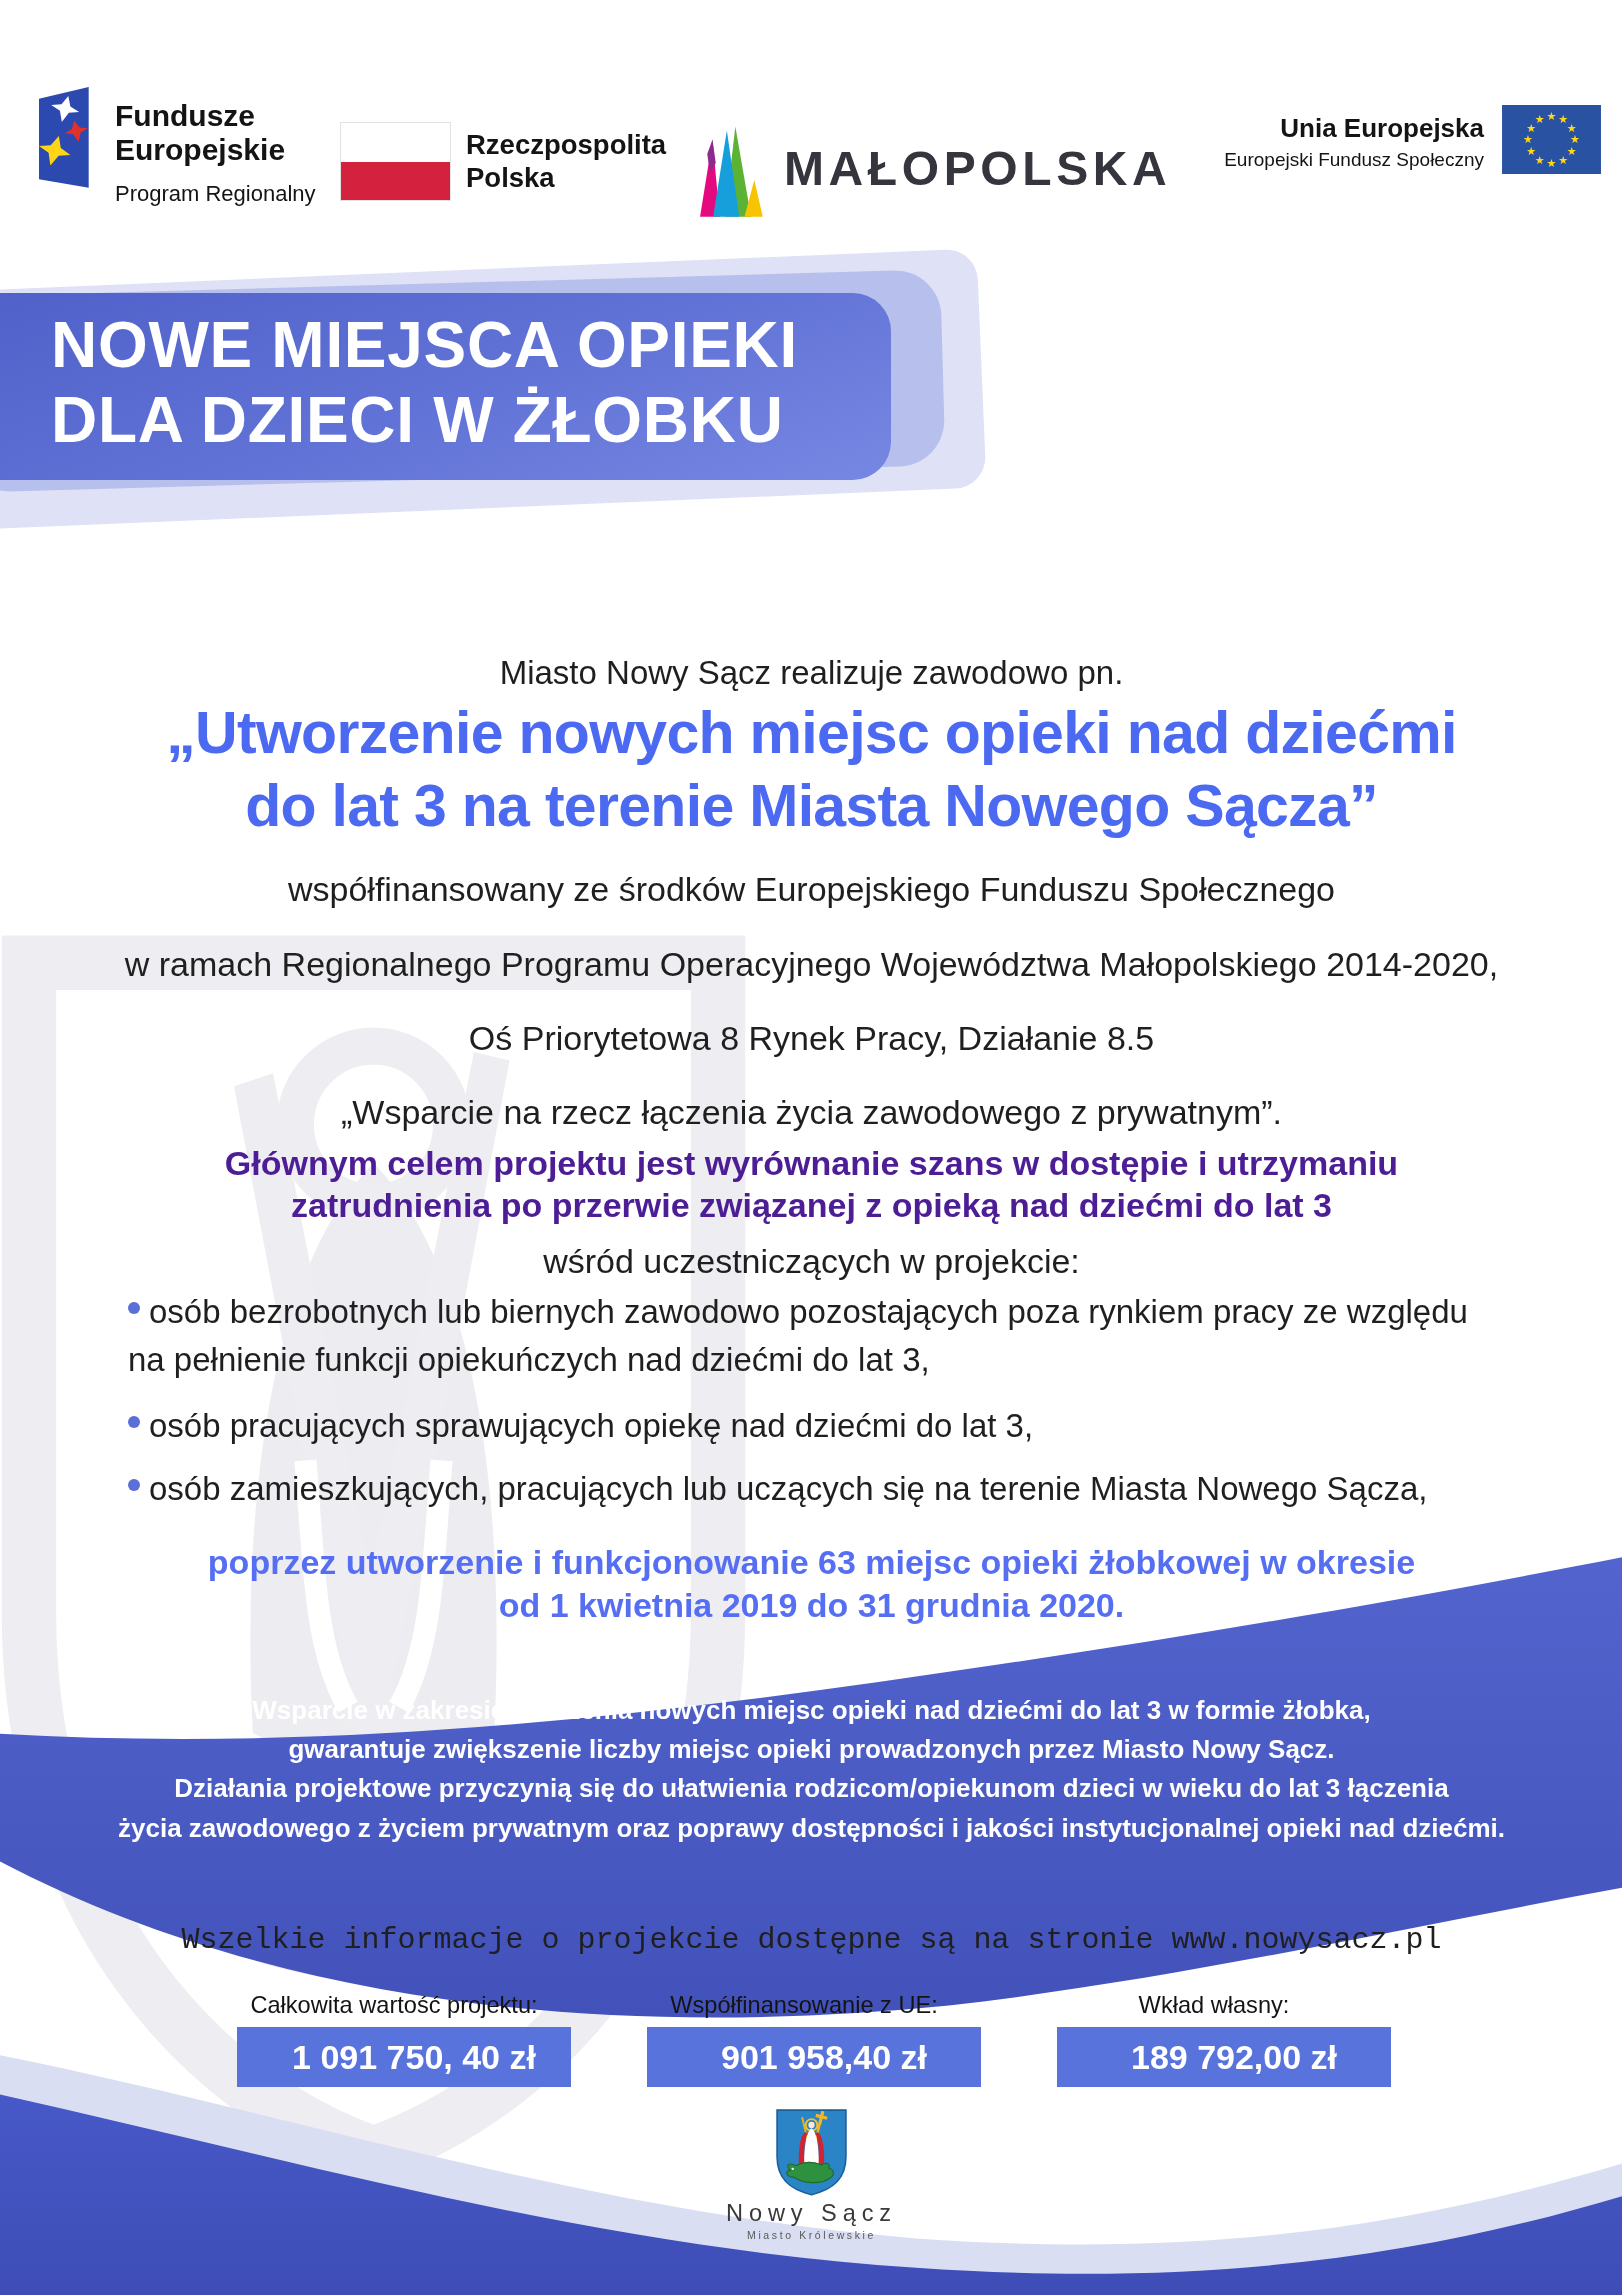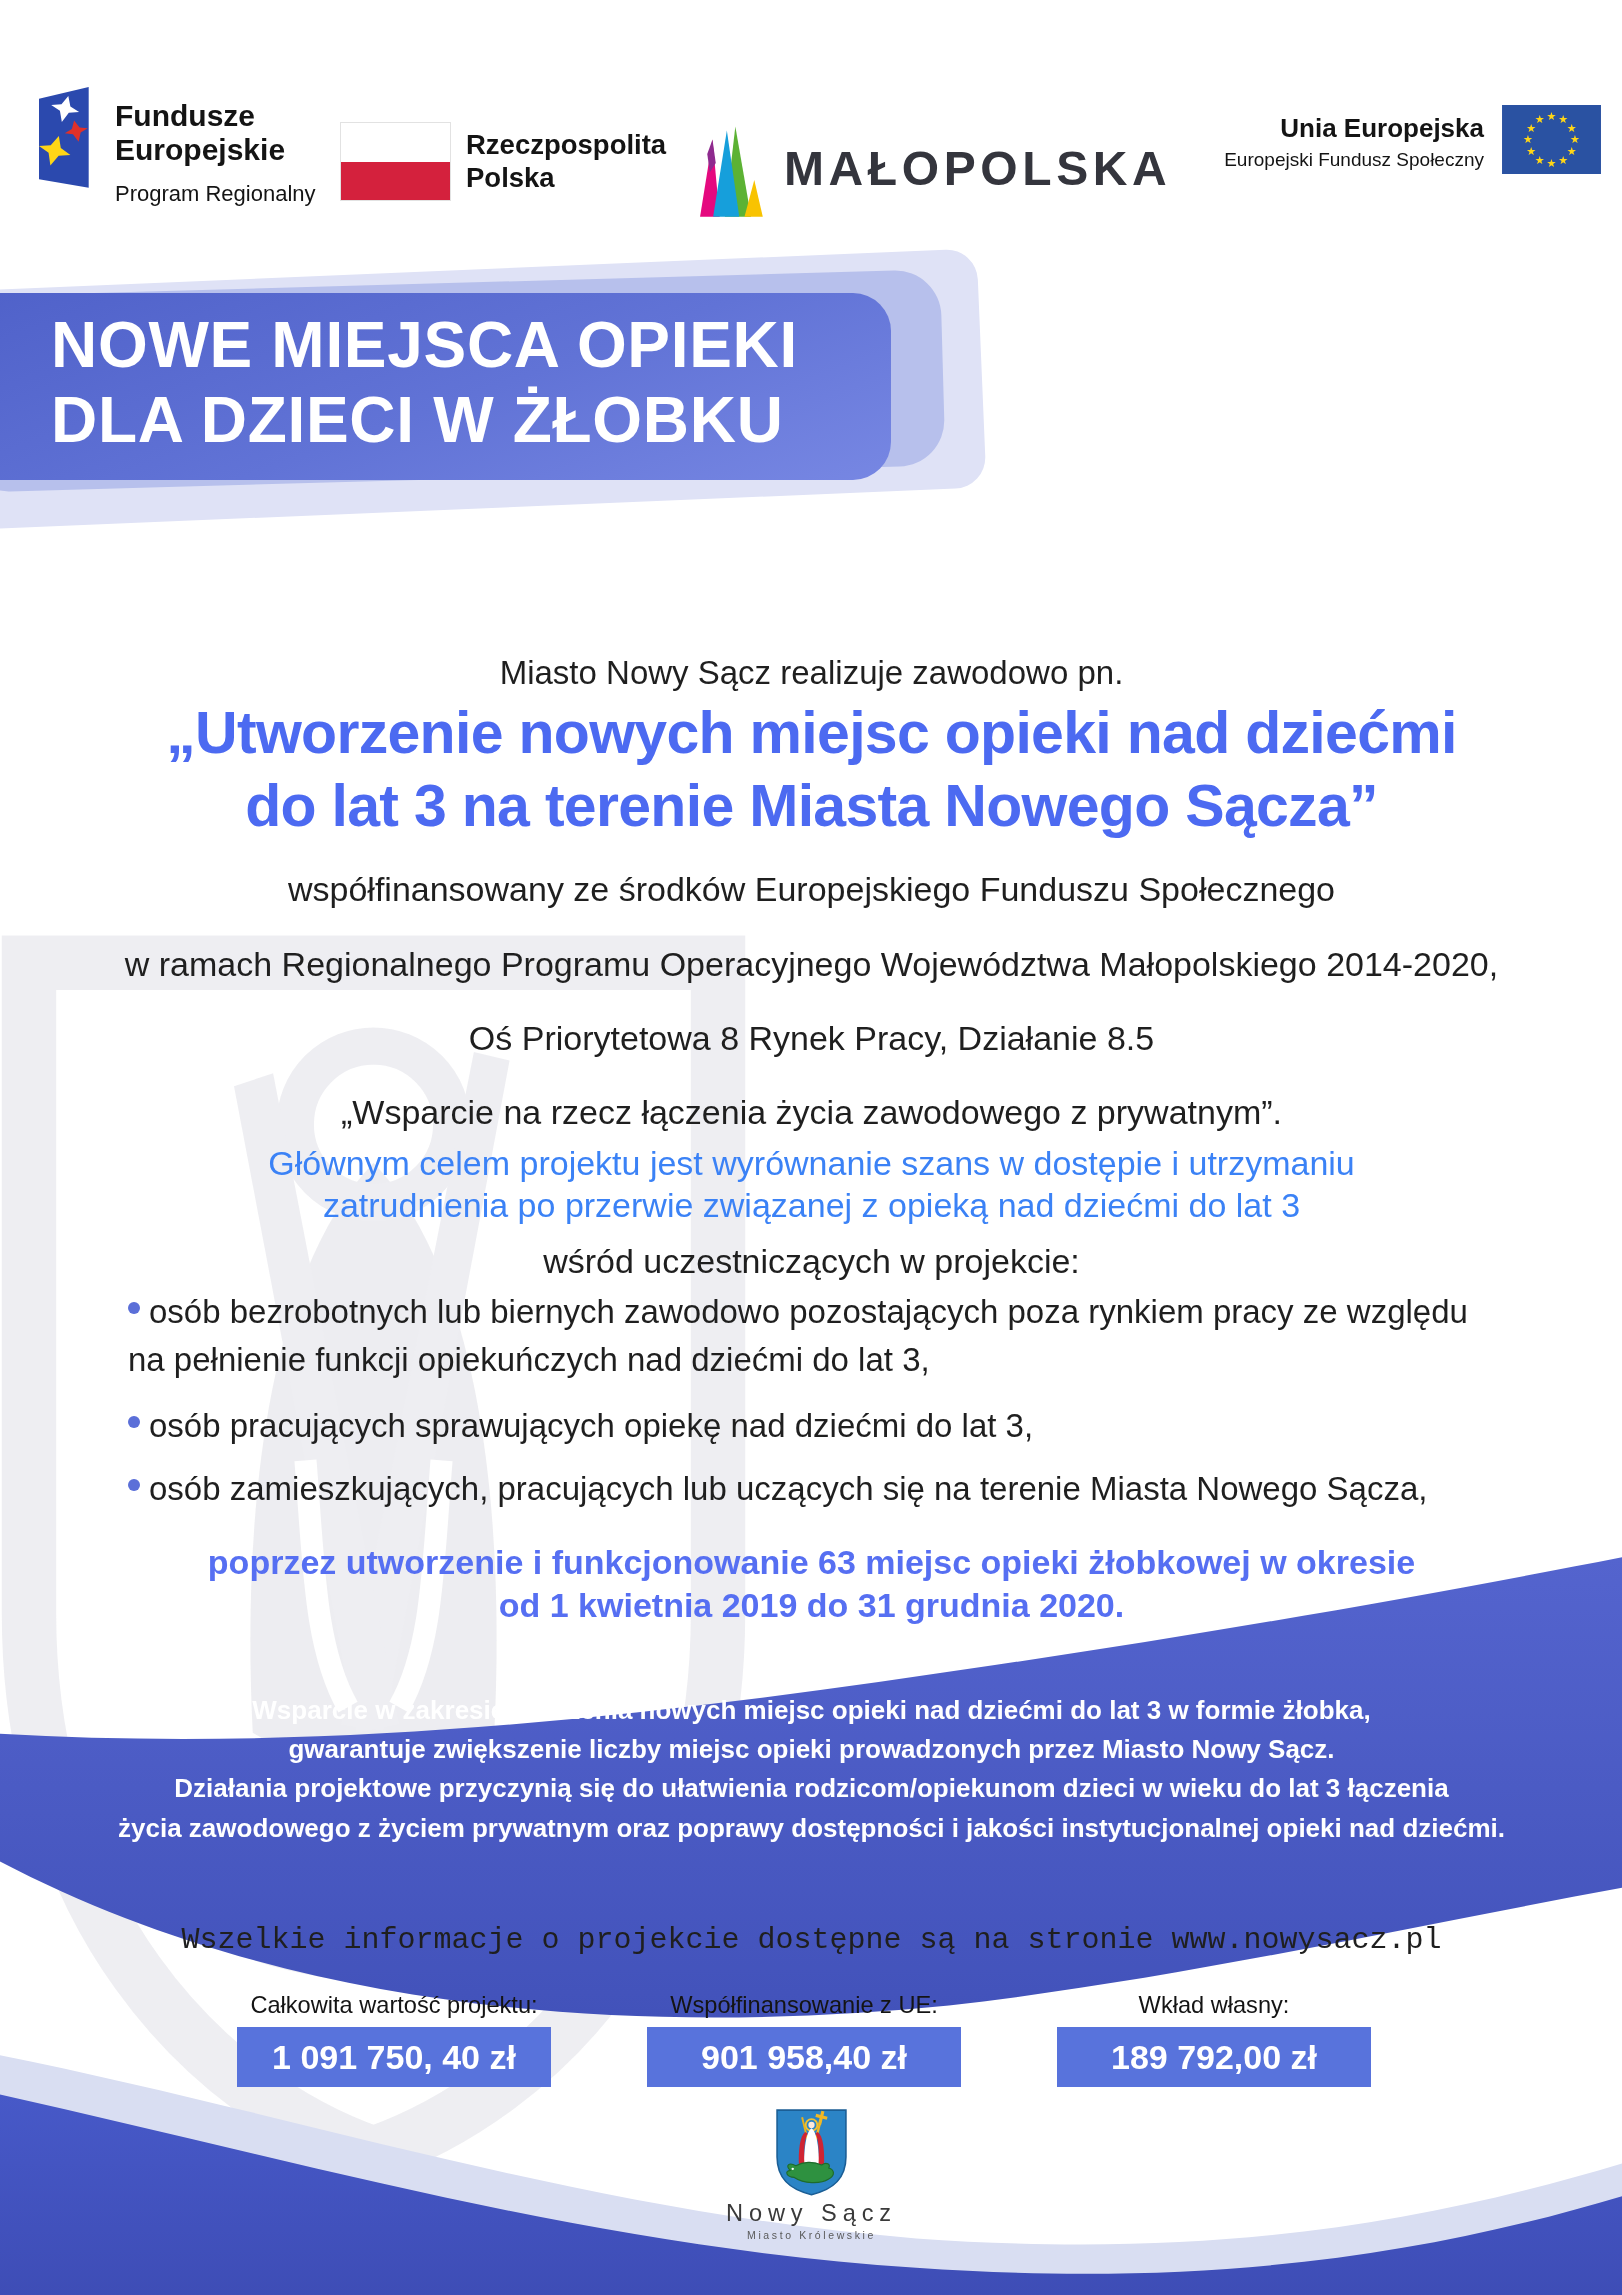--- a/index.html
+++ b/index.html
@@ -25,38 +25,38 @@
   .banner-sh2{left:-39px;top:283px;width:982px;height:196px;background:#b7c0ec;border-radius:46px;transform:rotate(-1.6deg);}
   .banner-main{left:-46px;top:293px;width:937px;height:187px;border-radius:38px;
     background:linear-gradient(160deg,#4f61c9 0%,#6173d6 55%,#7787e3 100%);}
   .banner-text{left:51px;top:308px;font-size:64px;font-weight:800;color:#ffffff;line-height:75px;letter-spacing:0.7px;white-space:nowrap;}
   
   .lead{top:654px;font-size:33px;color:#1f1f1f;}
   .title{font-size:59px;font-weight:bold;color:#4c6af1;letter-spacing:-0.7px;}
   .t1{top:699px;} .t2{top:772px;}
   .sub{font-size:34px;color:#1f1f1f;}
   .s1{top:870px;} .s2{top:945px;} .s3{top:1019px;} .s4{top:1093px;}
-  .goal{font-size:34px;font-weight:normal;color:#3b82f6;}
+  .goal{font-size:34px;font-weight:bold;color:#4c1d95;}
   .g1{top:1144px;} .g2{top:1186px;}
   .among{top:1242px;font-size:34px;color:#1f1f1f;}
   
   .bullet{left:128px;font-size:33px;color:#1f1f1f;white-space:nowrap;}
   .b1a{top:1293px;} .b1b{top:1341px;} .b2{top:1407px;} .b3{top:1470px;}
   .dot{display:inline-block;width:11.8px;height:11.8px;border-radius:50%;background:#5b6fd8;vertical-align:9.2px;margin-right:9.2px;}
   .period{font-size:34px;font-weight:bold;color:#566ff2;}
   .p1{top:1543px;} .p2{top:1586px;}
   
   .band-svg{left:0;top:1557px;z-index:1;}
   .band-line{z-index:2;font-size:26px;font-weight:bold;color:#ffffff;}
   .bl1{top:1695px;} .bl2{top:1734px;} .bl3{top:1773px;} .bl4{top:1813px;}
   
   .info{top:1923px;font-size:30px;color:#1f1f1f;z-index:2;font-family:Liberation Mono, monospace;}
   .fin-label{top:1992px;width:314px;font-size:23.6px;color:#141414;text-align:center;white-space:nowrap;z-index:2;}
   .fin-box{top:2027px;width:314px;height:60px;background:#5873dc;color:#ffffff;
-    font-size:34px;font-weight:bold;text-align:center;line-height:60px;white-space:nowrap;z-index:2;}
+    font-size:34px;font-weight:bold;text-align:center;line-height:60px;white-space:nowrap;z-index:2;padding-left:20px;}
   .f1{left:237px;} .f2{left:647px;} .f3{left:1057px;}
   
   .crest{left:771px;top:2107px;z-index:2;}
   .city{top:2200px;font-size:23.6px;letter-spacing:5.9px;color:#3a3a3a;z-index:2;}
   .tagline{top:2229px;font-size:10.5px;letter-spacing:2.6px;color:#5a5a5a;z-index:2;}
   .waves{left:0;top:2029px;z-index:1;}
   .watermark{left:-52px;top:916px;z-index:0;opacity:0.9;}
 </style>
 </head>
 <body>

